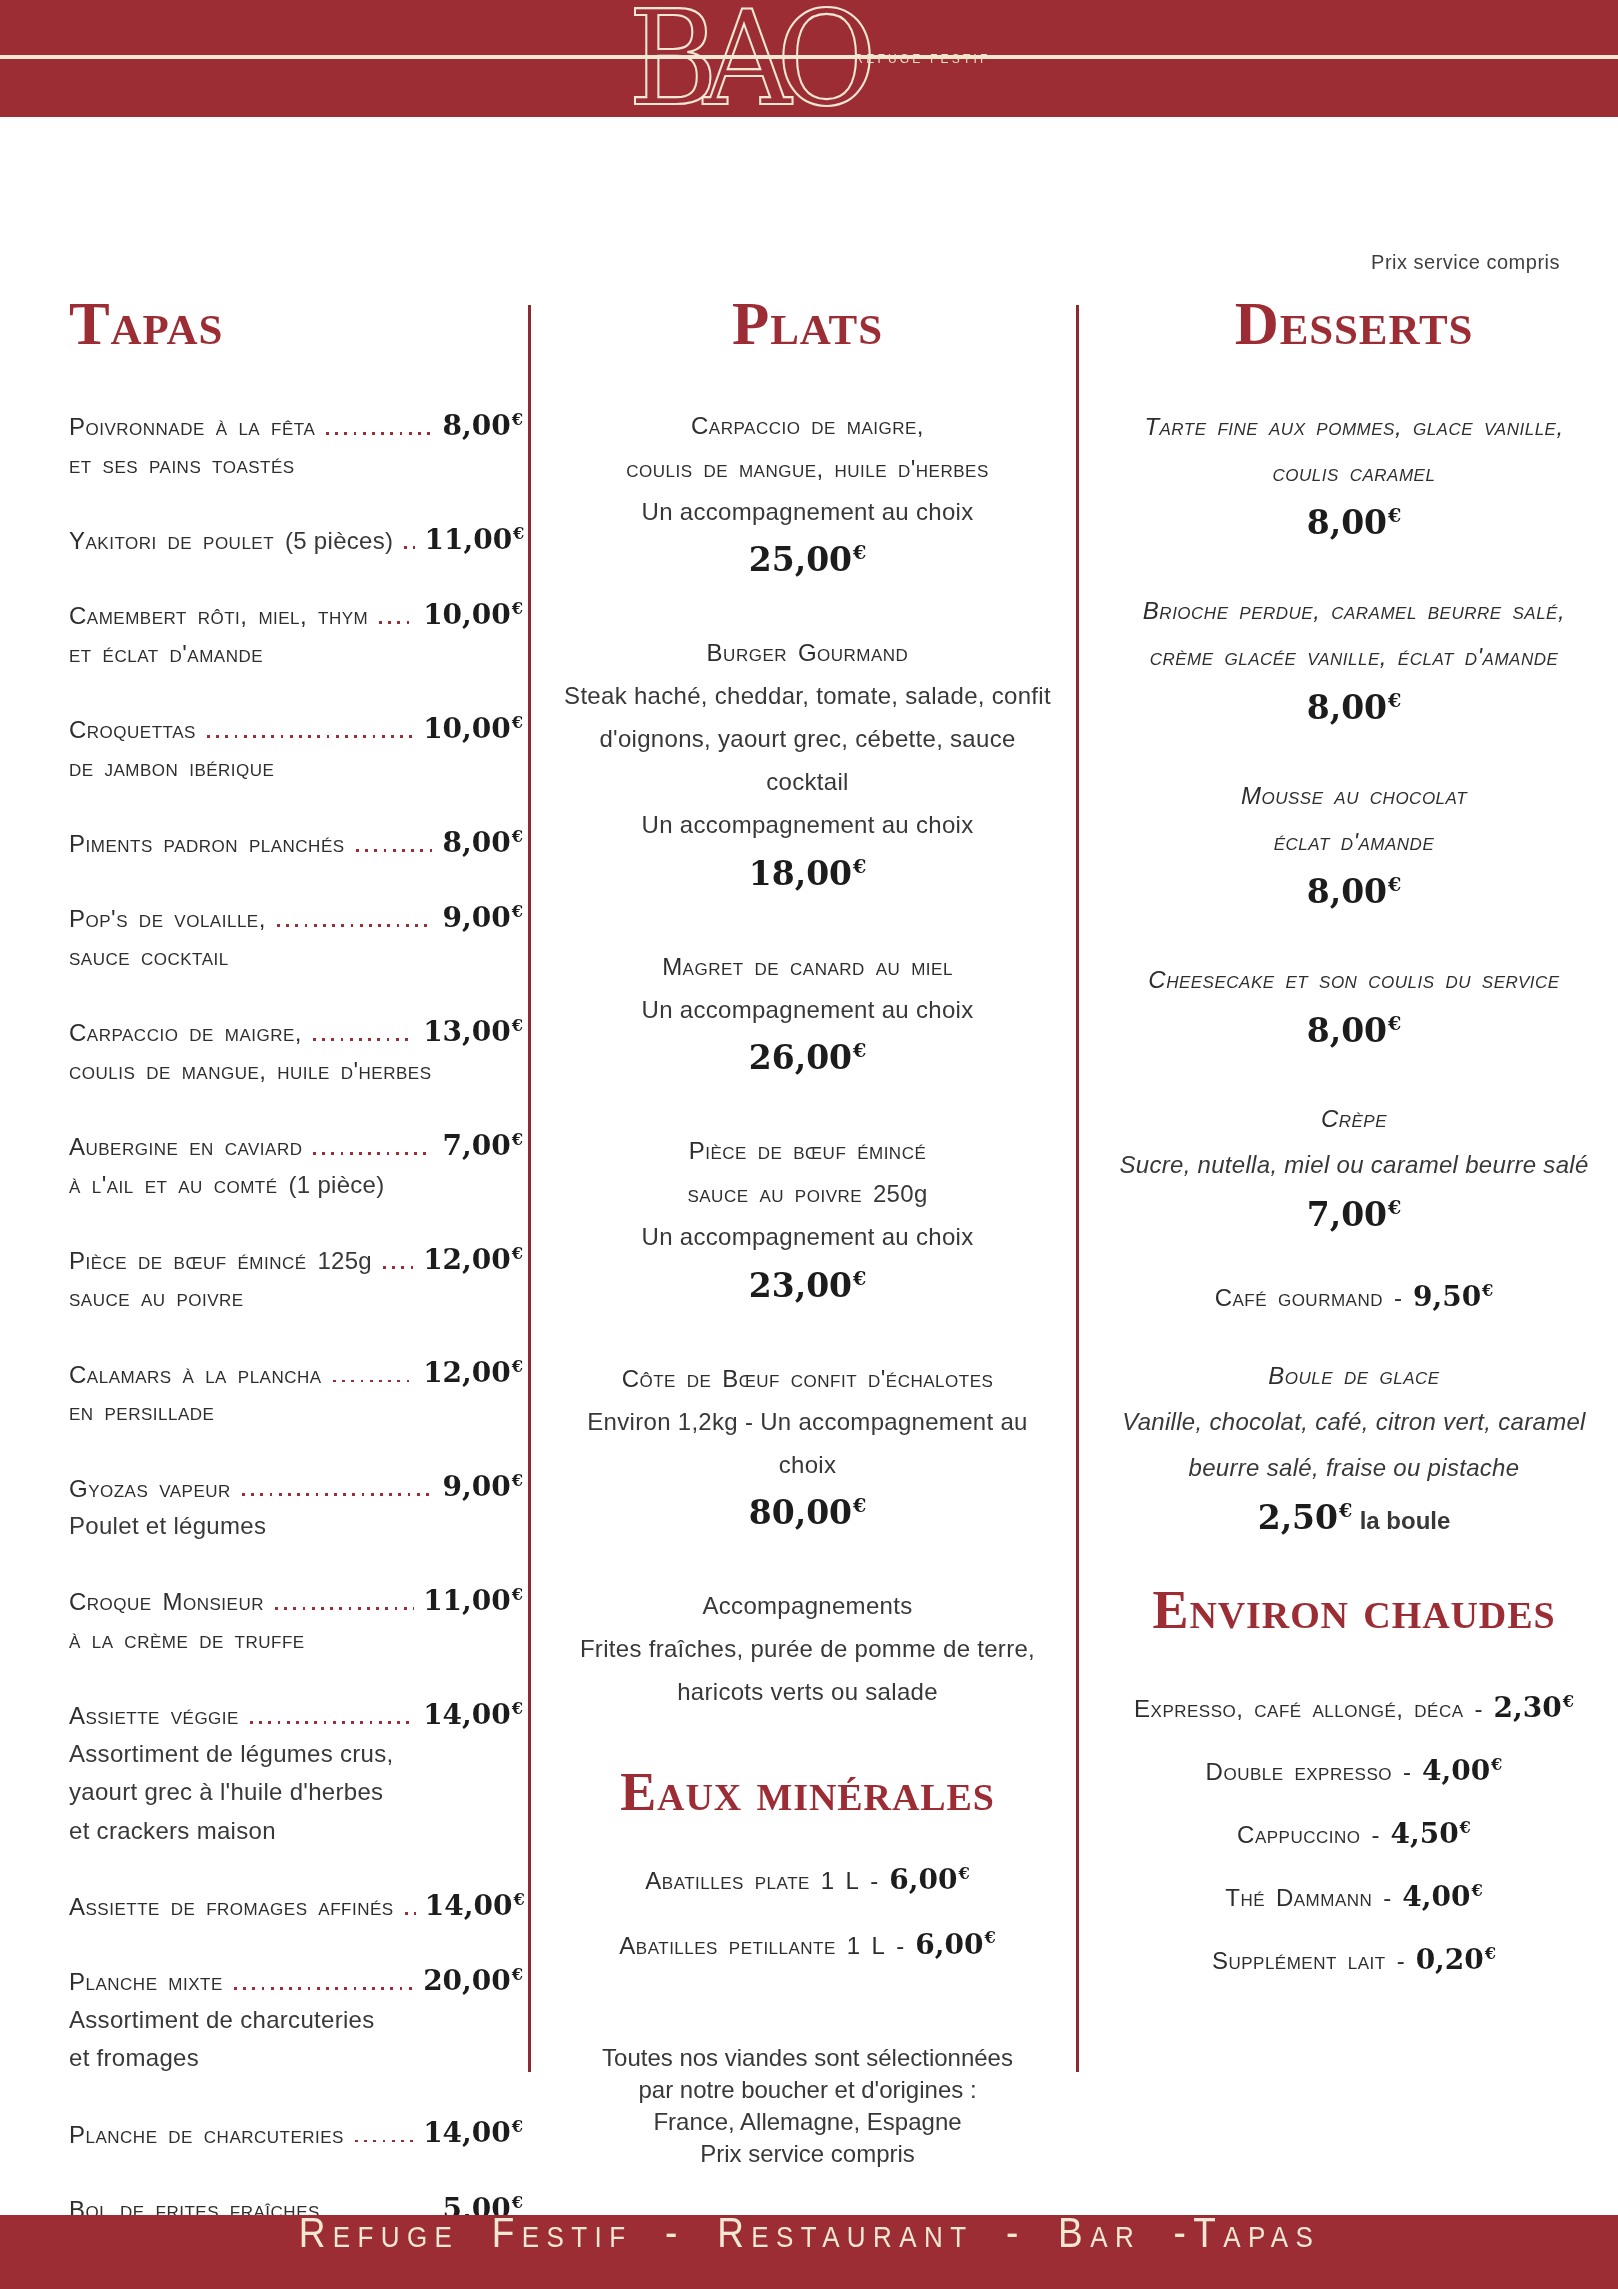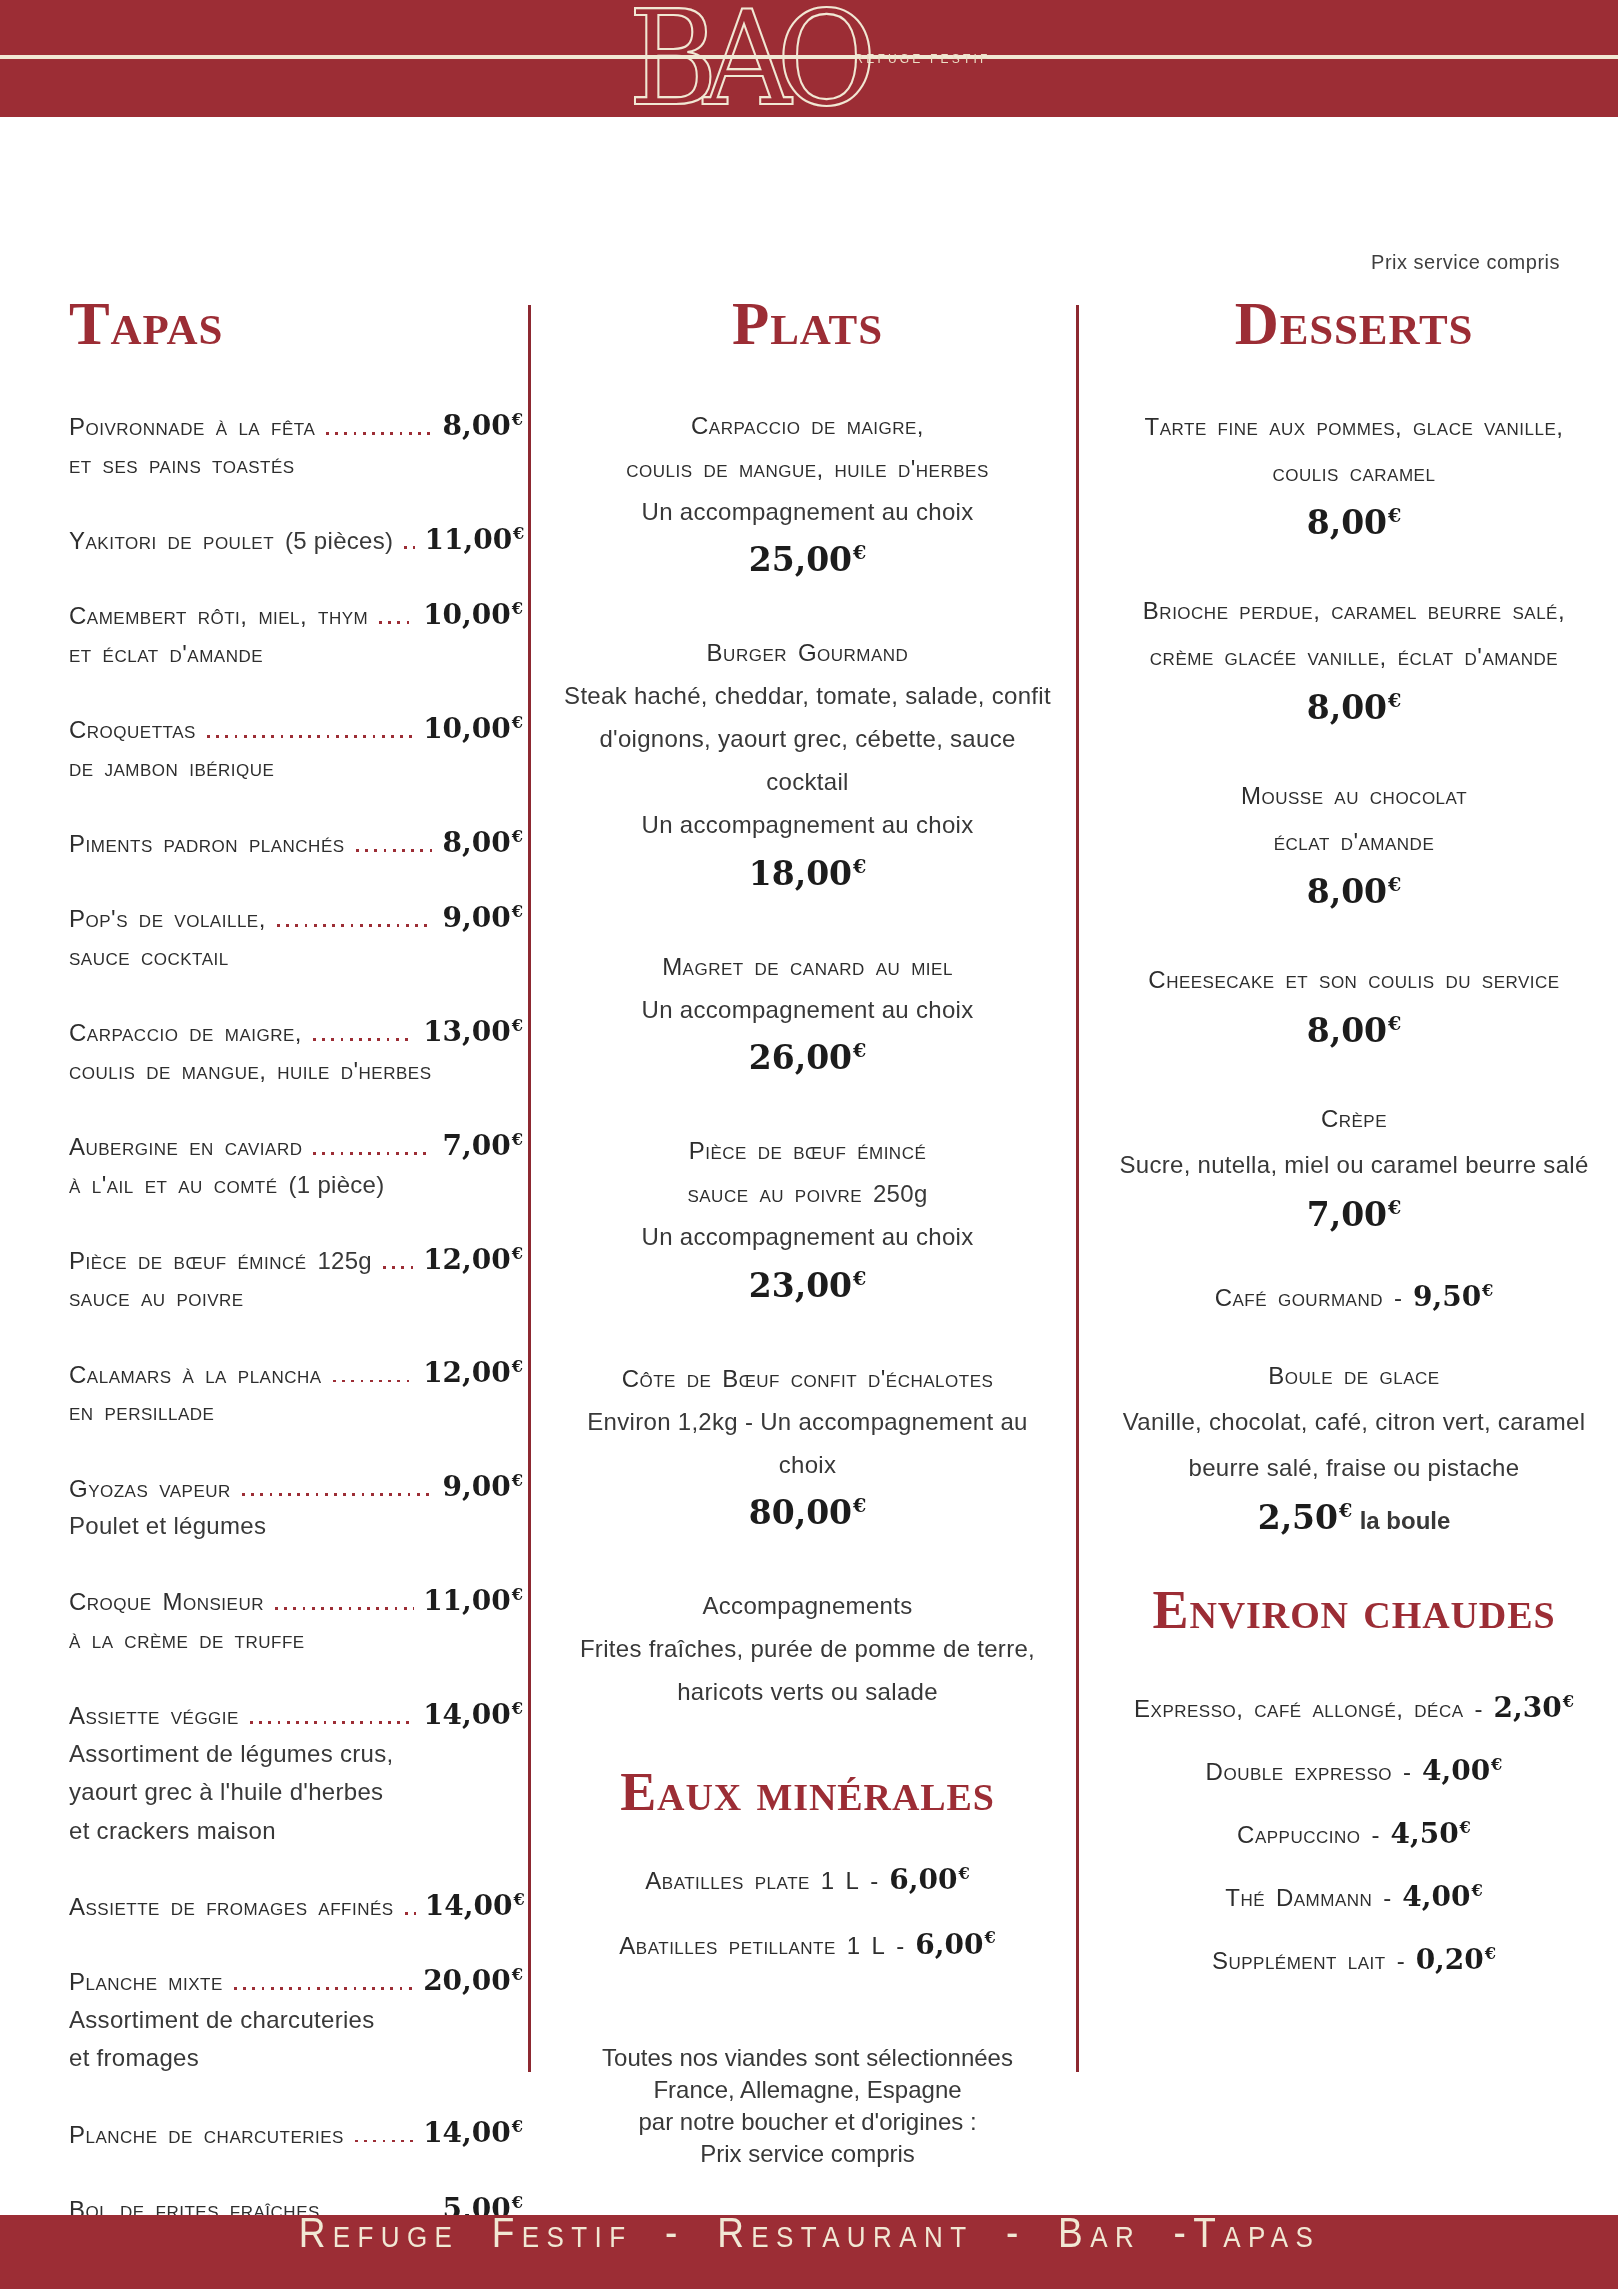--- a/index.html
+++ b/index.html
@@ -74,21 +74,21 @@
 
   
   .c-block { margin-bottom:52px; }
   .c-line { font-size:24px; line-height:43px; }
   .c-price-row { margin-top:7.4px; }
   .c-price-row .price { font-size:33px; }
   .suffix { font-family:"Liberation Sans", sans-serif; font-weight:700; font-size:24px; color:#383838; margin-left:7.4px; }
 
   .c-inline { font-size:24px; line-height:1.2; margin-bottom:39px; }
   #desserts-list .c-block { margin-bottom:46px; }
-  #desserts-list .c-line { line-height:46px; }
+  #desserts-list .c-line { line-height:46px;font-style:italic; }
   #eaux-list .c-inline { margin-bottom:31px; }
   #boissons-list .c-inline { margin-bottom:29.5px; }
 
   .note-block { margin-top:81px; font-size:24px; line-height:32px; color:#383838; }
 </style>
 </head>
 <body>
 
 <div class="page">
 
@@ -283,22 +283,22 @@
             <div class="c-line"><span class="pl">haricots verts ou salade</span></div>
           </div>
         </div>
       <h2 class="sec-title sub" id="eaux-title">Eaux minérales</h2>
       <div id="eaux-list">
           <div class="c-inline"><span class="iname"><span class="sc">Abatilles plate 1 L</span></span><span class="dash">-</span><span class="price"><b>6,00</b><span class="euro">€</span></span></div>
           <div class="c-inline"><span class="iname"><span class="sc">Abatilles petillante 1 L</span></span><span class="dash">-</span><span class="price"><b>6,00</b><span class="euro">€</span></span></div>
         </div>
       <div class="note-block" id="viande-note">
           <div class="note-line">Toutes nos viandes sont sélectionnées</div>
+          <div class="note-line">par notre boucher et d'origines :</div>
           <div class="note-line">France, Allemagne, Espagne</div>
-          <div class="note-line">par notre boucher et d'origines :</div>
           <div class="note-line">Prix service compris</div>
         </div>
     </section>
 
     <section class="col-right">
       <h2 class="sec-title">Desserts</h2>
       <div id="desserts-list">
           <div class="c-block">
             <div class="c-line"><span class="sc">Tarte fine aux pommes, glace vanille,</span></div>
             <div class="c-line"><span class="sc">coulis caramel</span></div>

